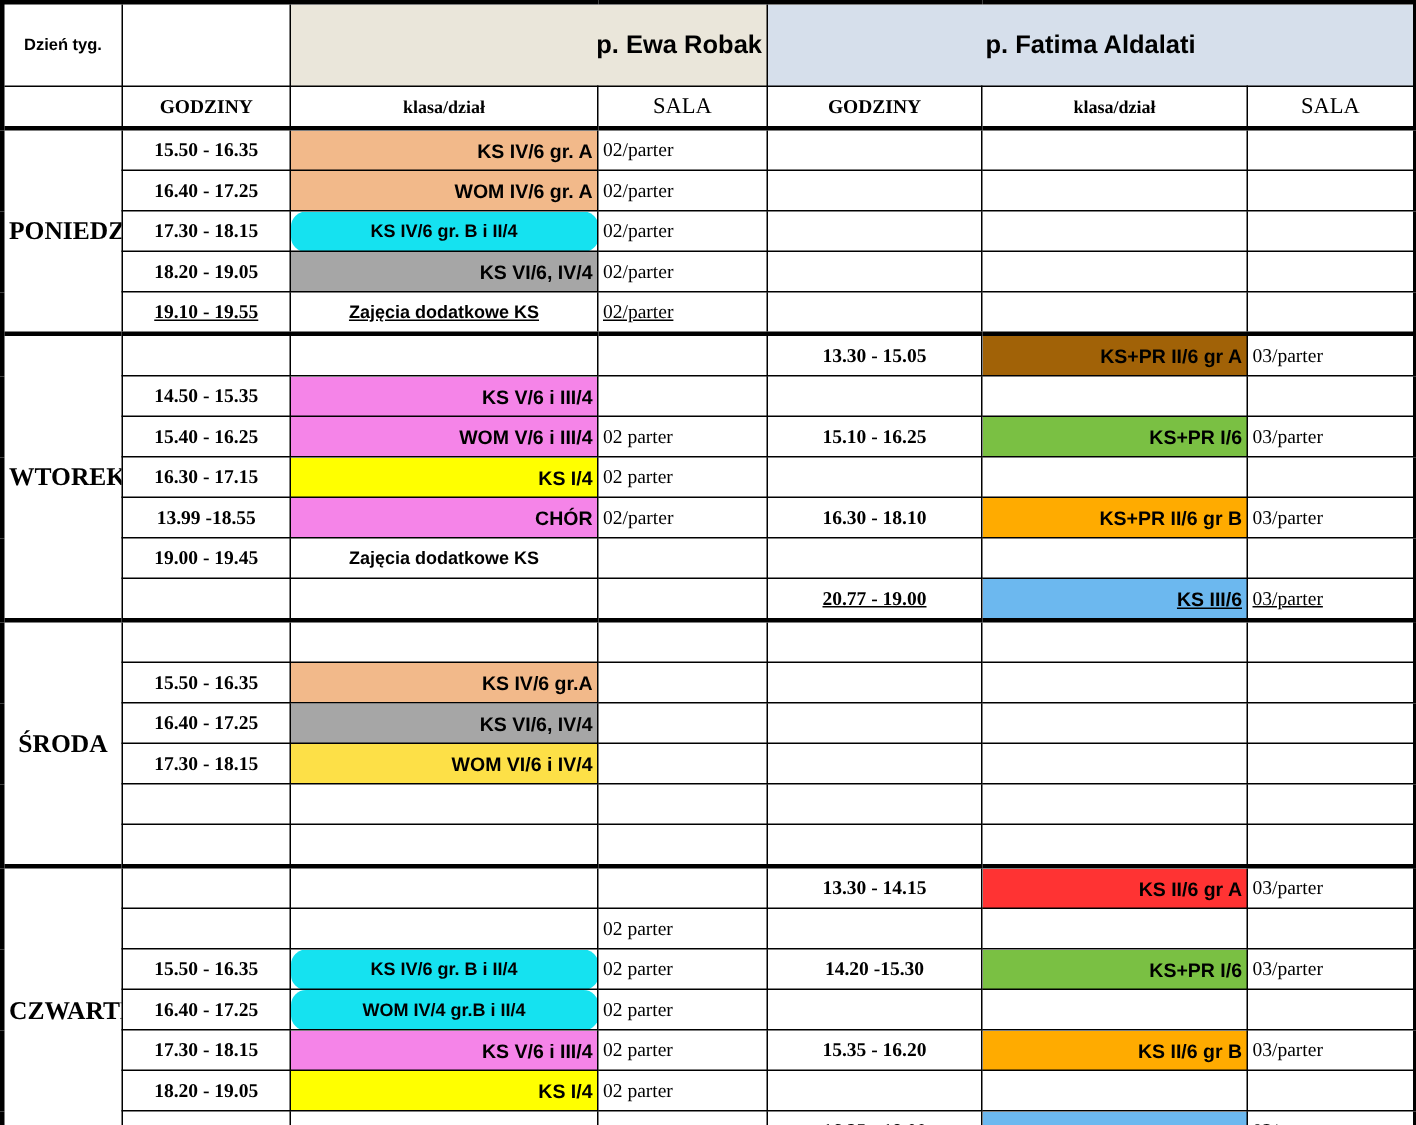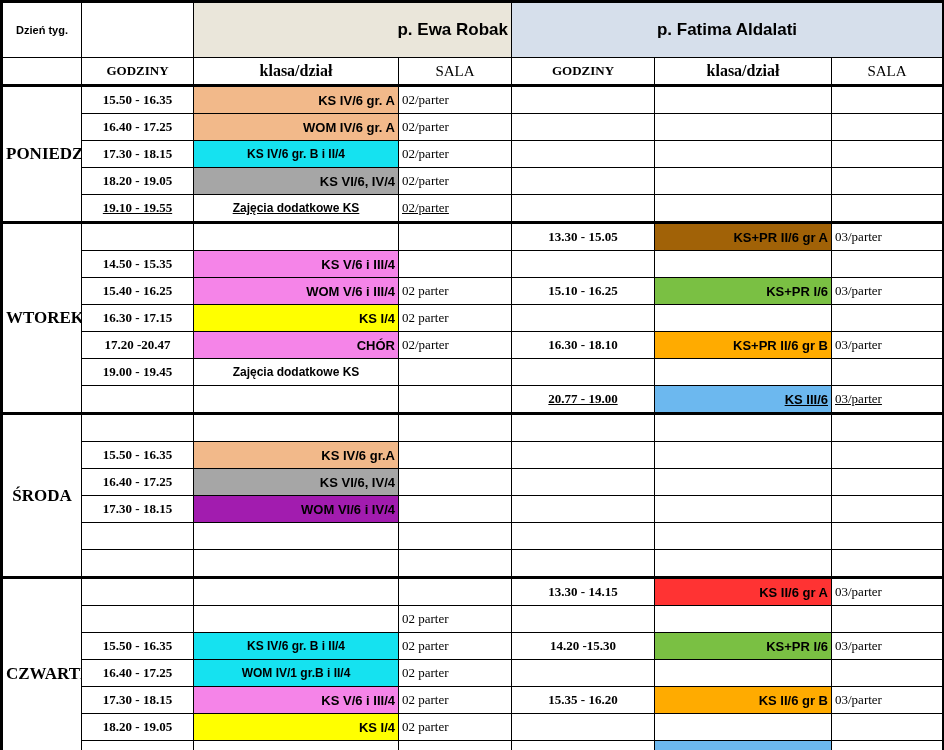--- a/index.html
+++ b/index.html
@@ -30,21 +30,21 @@
   col.c-k1{width:205px;}
   col.c-s1{width:113px;}
   col.c-h2{width:143px;}
   col.c-k2{width:177px;}
   col.c-s2{width:112px;}
   .teacher{
     font-size:17px;font-weight:bold;text-align:center;
     font-family:"Liberation Sans", sans-serif;
   }
   .hdr-sub{
-    font-weight:bold;text-align:center;font-size:16px;
+    font-weight:bold;text-align:center;font-size:12px;
   }
   .hdr-godz{
     font-weight:bold;text-align:center;font-size:13px;
     font-family:"Liberation Serif", serif;
   }
   .hdr-sala{
     text-align:center;font-size:15px;
     font-family:"Liberation Serif", serif;
   }
   .daycell{
@@ -61,20 +61,21 @@
     font-weight:bold;text-align:center;font-size:13px;
     font-family:"Liberation Serif", serif;
   }
   .subj{
     font-weight:bold;text-align:right;font-size:13px;
     font-family:"Liberation Sans", sans-serif;
   }
   .subj-sm{
     font-weight:bold;text-align:center;font-size:12px;
     font-family:"Liberation Sans", sans-serif;
+    border-radius:10px;
   }
   .room{
     text-align:left;font-size:13px;
     font-family:"Liberation Serif", serif;
   }
   .thick-top{border-top:3px solid #000 !important;}
   .thick-bottom{border-bottom:3px solid #000 !important;text-decoration:underline;}
   .thick-left{border-left:3px solid #000 !important;}
   .thick-right{border-right:3px solid #000 !important;}
 </style>
@@ -175,21 +176,21 @@
       </tr>
       <tr>
         <td class="time">16.30 - 17.15</td>
         <td class="subj" style="background: rgb(255, 255, 0);">KS I/4</td>
         <td class="room">02 parter</td>
         <td class="time"></td>
         <td class="subj"></td>
         <td class="room thick-right"></td>
       </tr>
       <tr>
-        <td class="time">17.20 -20.47</td>
+        <td class="time">13.99 -18.55</td>
         <td class="subj" style="background: rgb(245, 132, 232);">CHÓR</td>
         <td class="room">02/parter</td>
         <td class="time">16.30 - 18.10</td>
         <td class="subj" style="background: rgb(255, 171, 0);">KS+PR II/6 gr B</td>
         <td class="room thick-right">03/parter</td>
       </tr>
       <tr>
         <td class="time">19.00 - 19.45</td>
         <td class="subj-sm">Zajęcia dodatkowe KS</td>
         <td class="room"></td>
@@ -225,21 +226,21 @@
       <tr>
         <td class="time">16.40 - 17.25</td>
         <td class="subj" style="background: rgb(166, 166, 166);">KS VI/6, IV/4</td>
         <td class="room"></td>
         <td class="time"></td>
         <td class="subj"></td>
         <td class="room thick-right"></td>
       </tr>
       <tr>
         <td class="time">17.30 - 18.15</td>
-        <td class="subj" style="background: #a21caf; padding-left: 40px;">WOM VI/6 i IV/4</td>
+        <td class="subj" style="background: #fde047; padding-left: 40px;">WOM VI/6 i IV/4</td>
         <td class="room"></td>
         <td class="time"></td>
         <td class="subj"></td>
         <td class="room thick-right"></td>
       </tr>
       <tr>
         <td class="time"></td>
         <td class="subj"></td>
         <td class="room"></td>
         <td class="time"></td>
@@ -274,21 +275,21 @@
       <tr>
         <td class="time">15.50 - 16.35</td>
         <td class="subj-sm" style="background: rgb(21, 226, 240);">KS IV/6 gr. B i II/4</td>
         <td class="room">02 parter</td>
         <td class="time">14.20 -15.30</td>
         <td class="subj" style="background: rgb(122, 192, 67);">KS+PR I/6</td>
         <td class="room thick-right">03/parter</td>
       </tr>
       <tr>
         <td class="time">16.40 - 17.25</td>
-        <td class="subj-sm" style="background: rgb(21, 226, 240);">WOM IV/1 gr.B i II/4</td>
+        <td class="subj-sm" style="background: rgb(21, 226, 240);">WOM IV/4 gr.B i II/4</td>
         <td class="room">02 parter</td>
         <td class="time"></td>
         <td class="subj"></td>
         <td class="room thick-right"></td>
       </tr>
       <tr>
         <td class="time">17.30 - 18.15</td>
         <td class="subj" style="background: rgb(245, 132, 232);">KS V/6 i III/4</td>
         <td class="room">02 parter</td>
         <td class="time">15.35 - 16.20</td>

